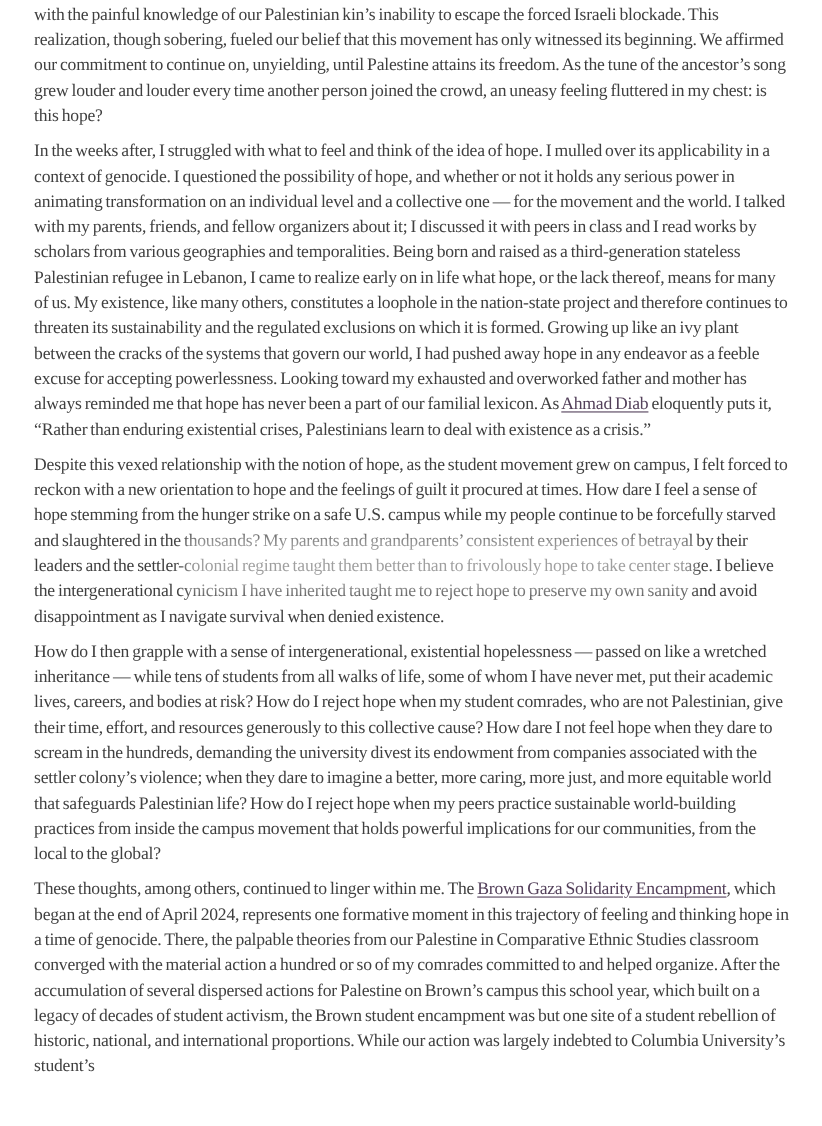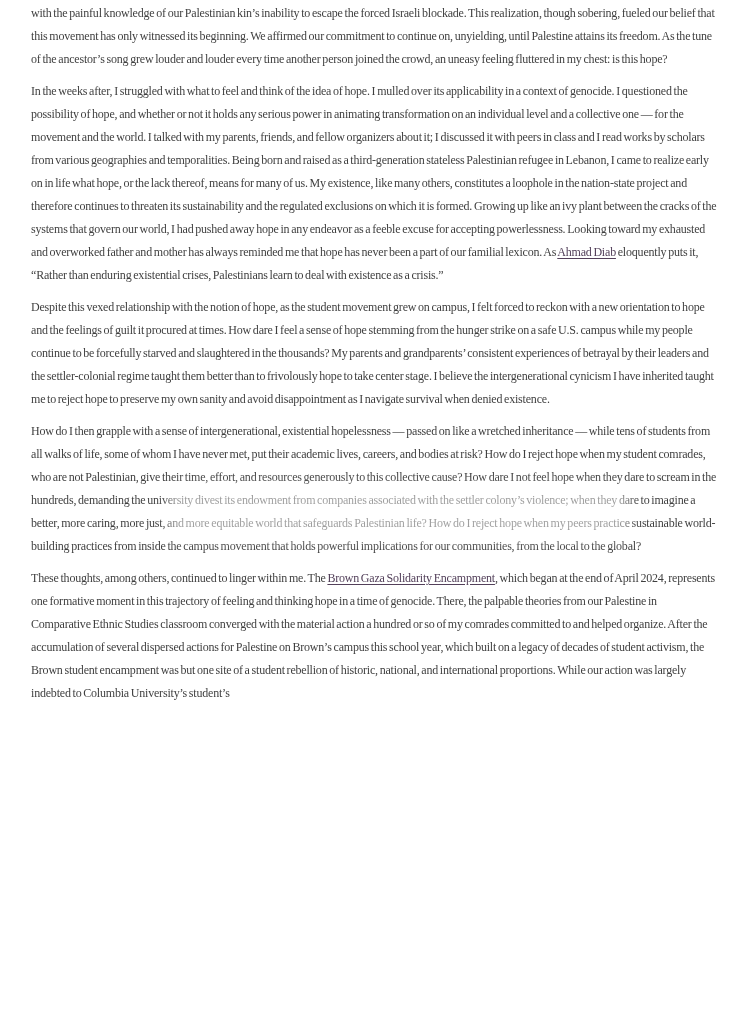--- a/index.html
+++ b/index.html
@@ -17,21 +17,21 @@
     position: absolute;
     inset: 0;
     background: #ffffff;
   }
   article.article-body {
     position: absolute;
     left: 31px;
     top: 2px;
     width: 686px;
     font-family: "Liberation Serif", "DejaVu Serif", serif;
-    font-size: 12px;
+    font-size: 16px;
     line-height: 23px;
     letter-spacing: -0.2px;
     word-spacing: -1px;
     color: #3f3f3f;
     text-align: left;
   }
   article.article-body p {
     margin: 0 0 9px 0;
     padding: 0;
   }

